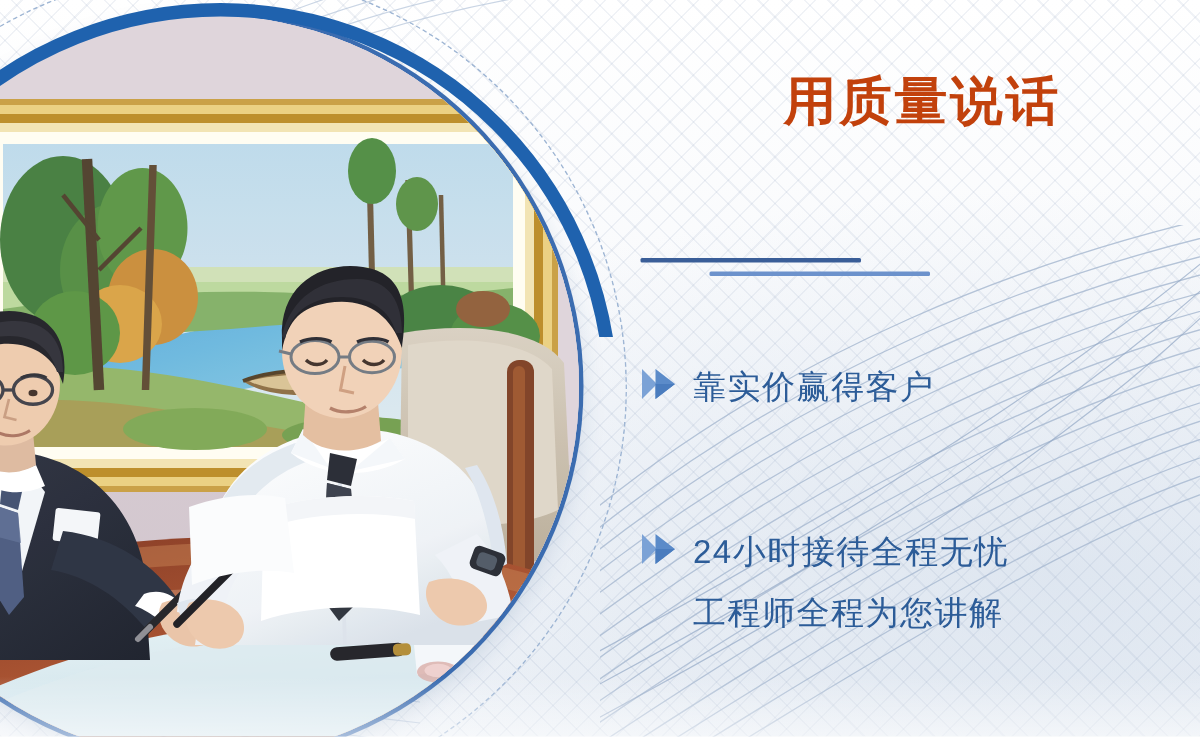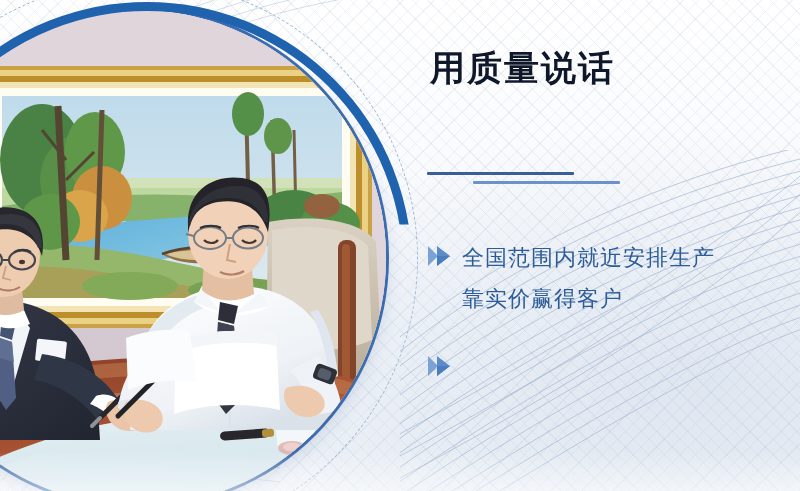--- a/index.html
+++ b/index.html
@@ -73,23 +73,24 @@
   }
 
   #headline{
     position:absolute;left:5px;top:45px;width:370px;
   }
   .head-line{
     display:block;
     font-size:35px;
     font-weight:bold;
     letter-spacing:2px;
-    color:#0f172a;
+    color:#c2410c;
     line-height:1.33;
     white-space:nowrap;
+    text-align:center;
   }
   .head-line.l2{ letter-spacing:2.5px; }
 
   #dividers{position:absolute;left:0px;top:172px;width:370px;height:22px;}
   .div-line{position:absolute;height:3px;border-radius:1px;}
   .div-line.top{left:2px;top:0px;width:147px;background:#3a5e98;}
   .div-line.bottom{left:48px;top:9px;width:147px;background:#6c92cc;}
 
   .bullet-block{position:absolute;left:0;width:375px;}
   .bullet-block.b1{top:238px;}
@@ -437,36 +438,37 @@
     <div class="bullet-block b1">
       <div class="bullet-row">
         <span class="arrow-icon">
           <svg viewBox="0 0 30 28" width="30" height="28">
             <path d="M3,4 L13,14 L3,24 Z" fill="#7ba2d6"></path>
             <path d="M12,4 L25,14 L12,24 Z" fill="#5b8bc9"></path>
             <path d="M12,14 L25,14 L12,24 Z" fill="#4a7cbe"></path>
           </svg>
         </span>
         <span class="bullet-text">
-          <span class="btxt">全国范围内就近安排生产</span>
           <span class="btxt">靠实价赢得客户</span>
         </span>
       </div>
     </div>
 
     <div class="bullet-block b2">
       <div class="bullet-row">
         <span class="arrow-icon">
           <svg viewBox="0 0 30 28" width="30" height="28">
             <path d="M3,4 L13,14 L3,24 Z" fill="#7ba2d6"></path>
             <path d="M12,4 L25,14 L12,24 Z" fill="#5b8bc9"></path>
             <path d="M12,14 L25,14 L12,24 Z" fill="#4a7cbe"></path>
           </svg>
         </span>
         <span class="bullet-text">
+          <span class="btxt">24小时接待全程无忧</span>
+          <span class="btxt">工程师全程为您讲解</span>
         </span>
       </div>
     </div>
 
   </div>
 
   <div class="bottom-fade"></div>
 </div>
 
 </body></html>

